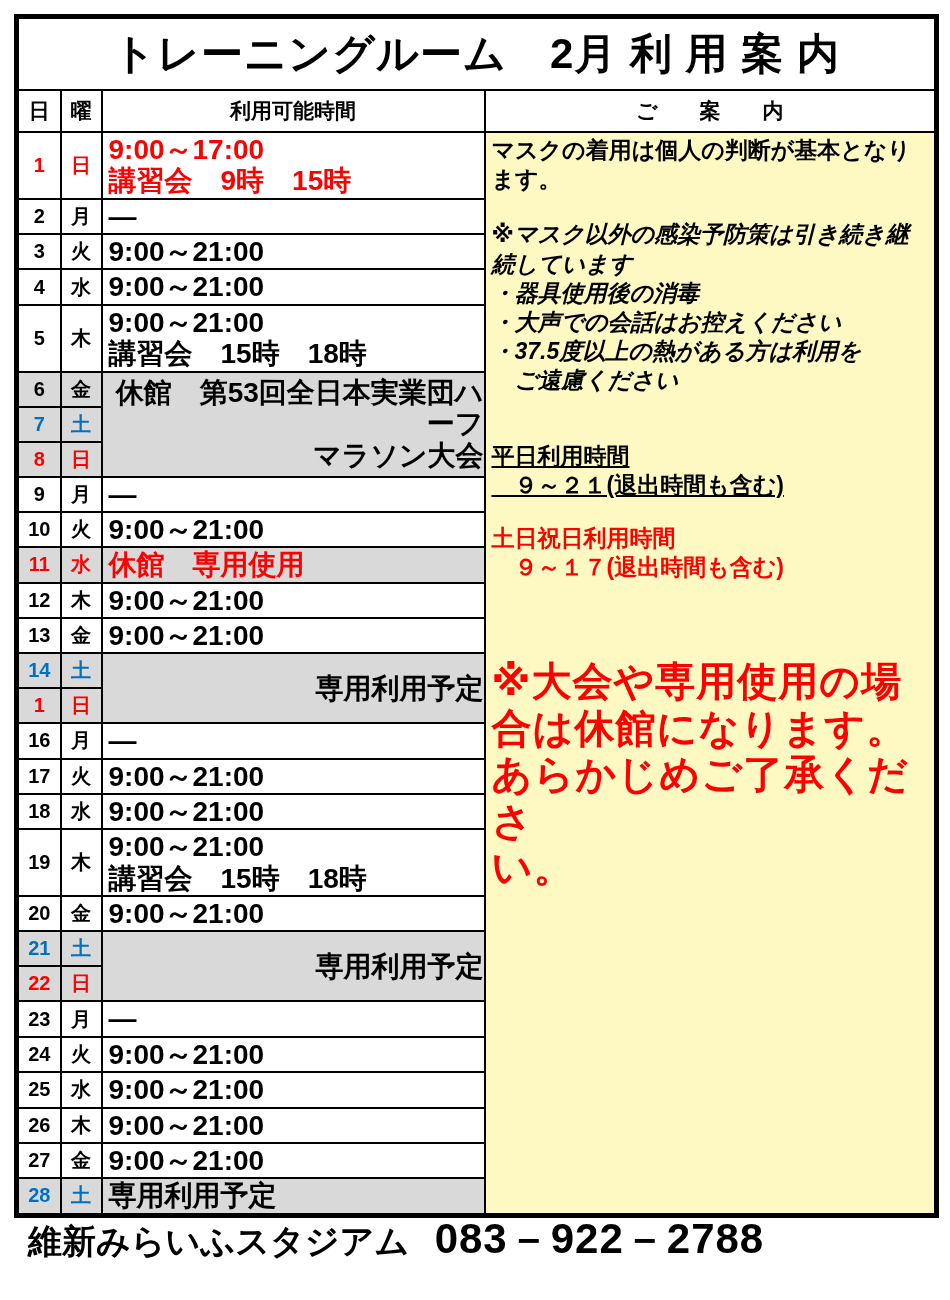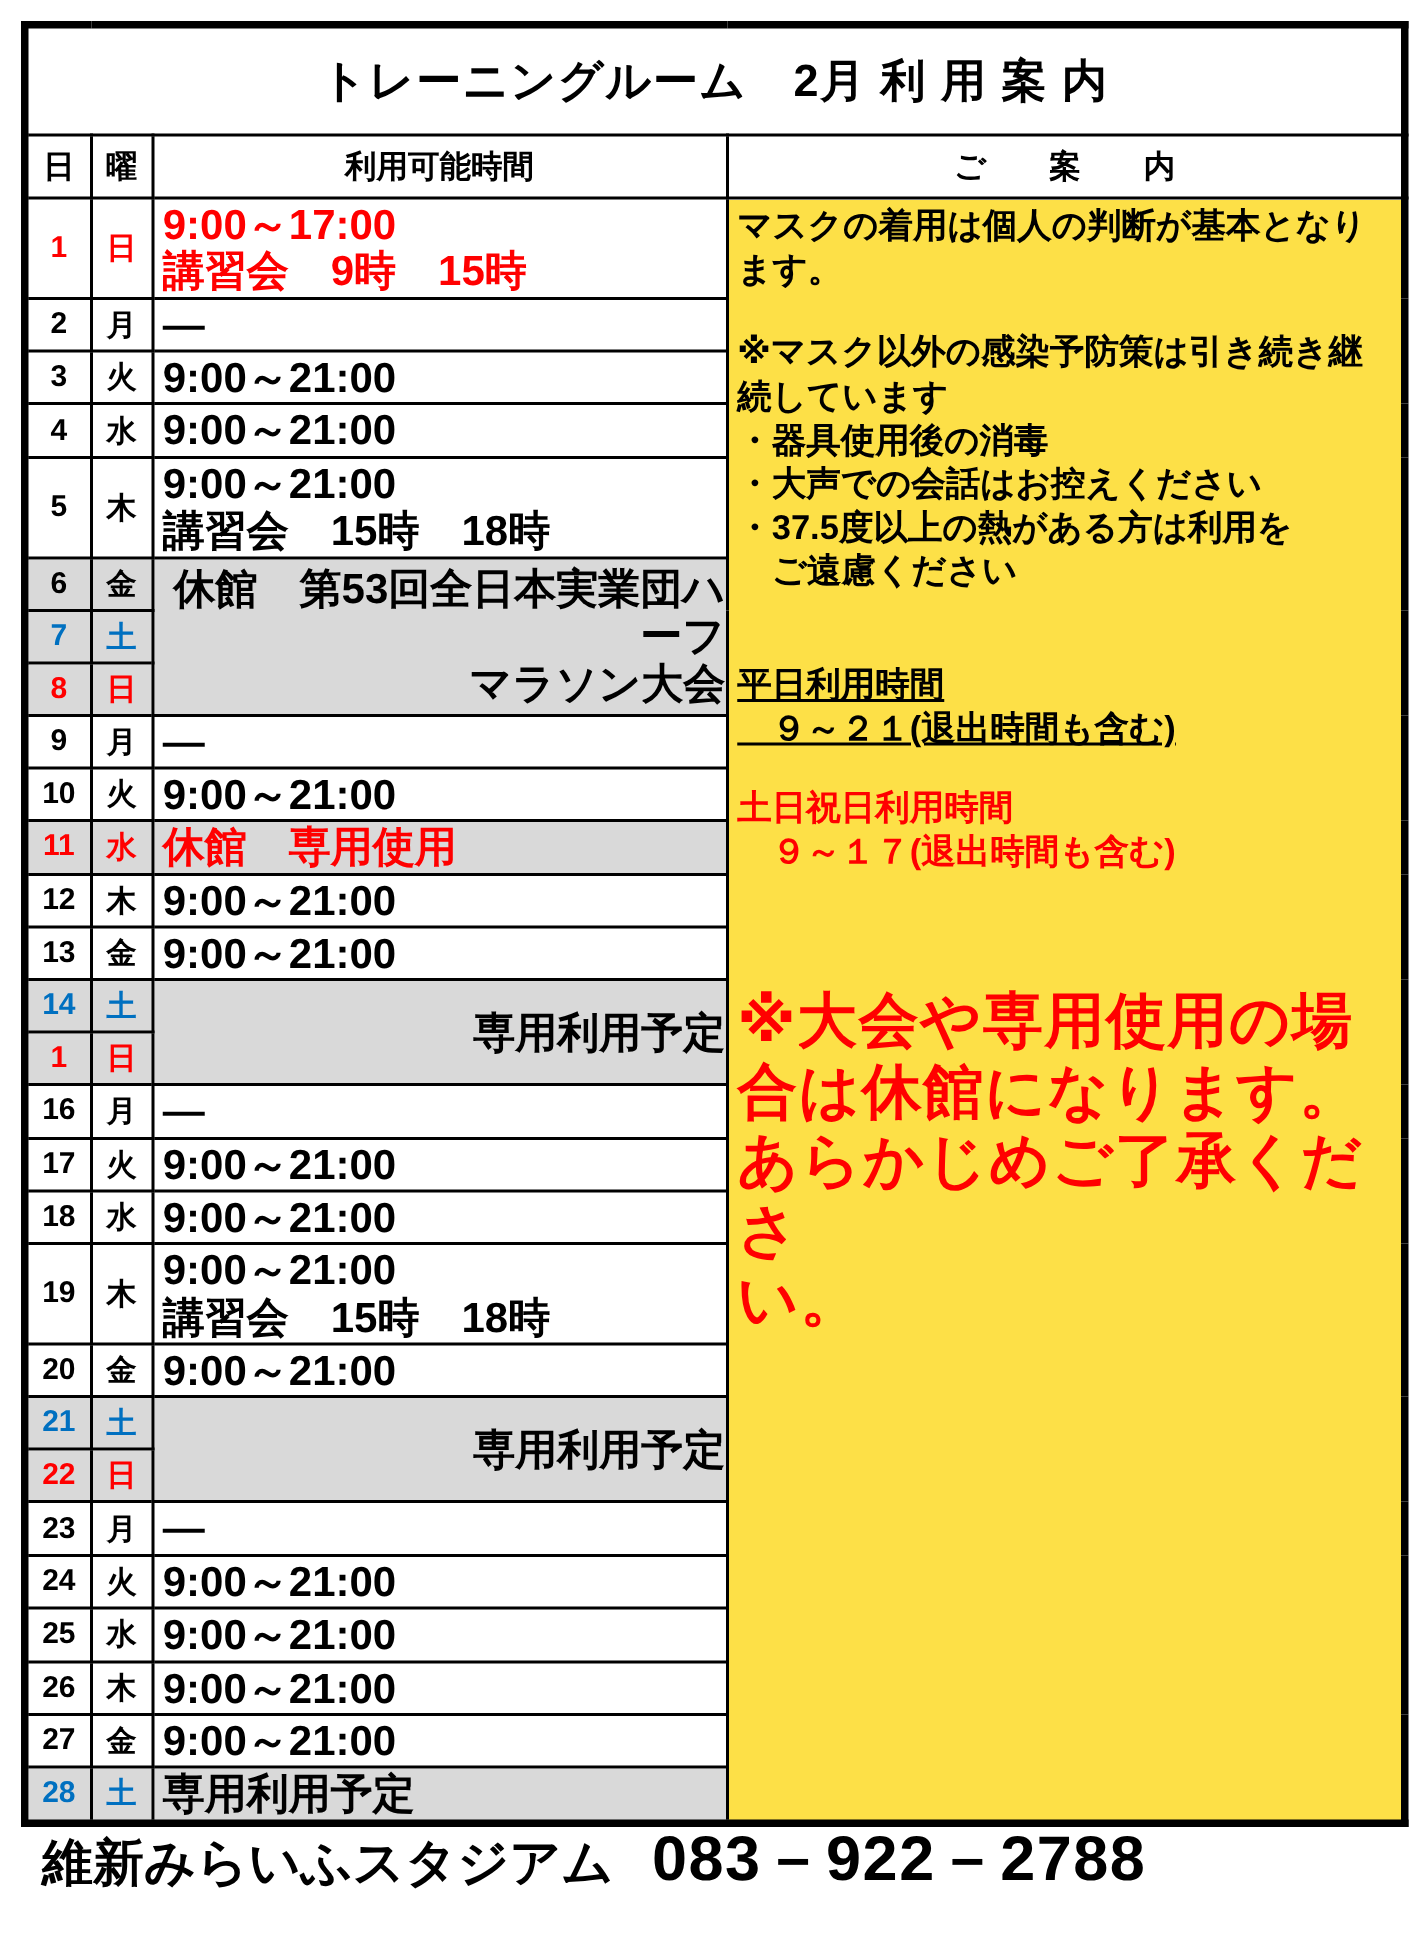--- a/index.html
+++ b/index.html
@@ -25,21 +25,21 @@
   .schedule td { border: 2px solid #000000; padding: 0; overflow: hidden; }
   col.c-day  { width: 44px; }
   col.c-wd   { width: 41px; }
   col.c-time { width: 383px; }
   col.c-info { width: 452px; }
 
   tr.title-row td {
     height: 70px;
     text-align: center;
     vertical-align: middle;
-    font-size: 30px;
+    font-size: 42px;
     letter-spacing: 1px;
   }
   tr.head-row td {
     height: 40px;
     text-align: center;
     vertical-align: middle;
     font-size: 21px;
   }
   tr.r    { height: 35px; }
   tr.tall { height: 62px; }
@@ -58,29 +58,29 @@
   }
   td.t.center { text-align: right; padding-left: 0; padding-right: 0; }
 
   .bg-gray { background: #D9D9D9; }
   .c-red   { color: #FF0000; }
   .c-blue  { color: #0070C0; }
 
   td.info-cell {
     vertical-align: top;
     padding: 3px 4px 0 6px;
-    background: #fde047;
+    background: #fef9c3;
   }
   .ip {
     margin: 0;
     font-size: 23px;
     line-height: 1.27;
     white-space: pre-line;
   }
-  .ip2 { margin-top: 26px; }
+  .ip2 { margin-top: 26px; font-style: italic; }
   .ip3 { margin-top: 46px; text-decoration: underline; }
   .ip4 { margin-top: 24px; }
   .ip5 {
     margin-top: 76px;
     font-size: 40px;
     line-height: 1.16;
     letter-spacing: 1px;
   }
 
   .footer { position: absolute; left: 28px; top: 1206px; white-space: nowrap; }

